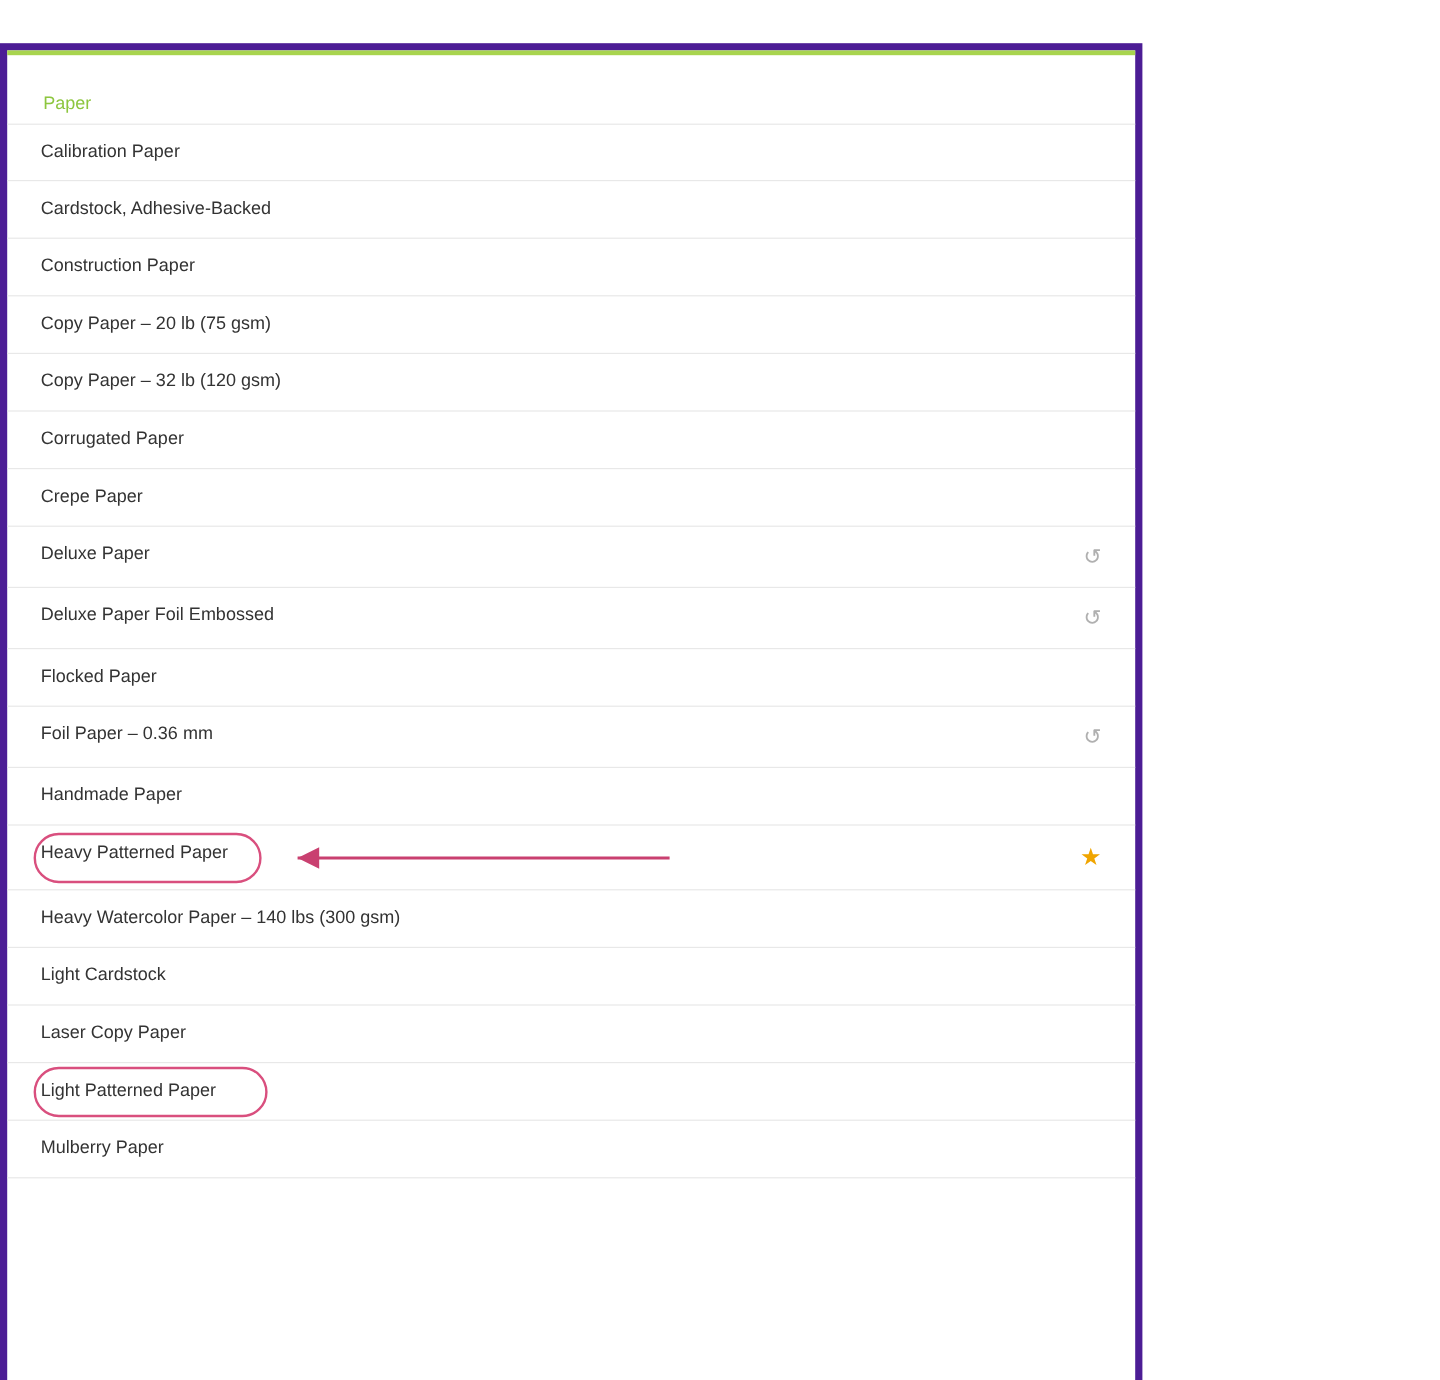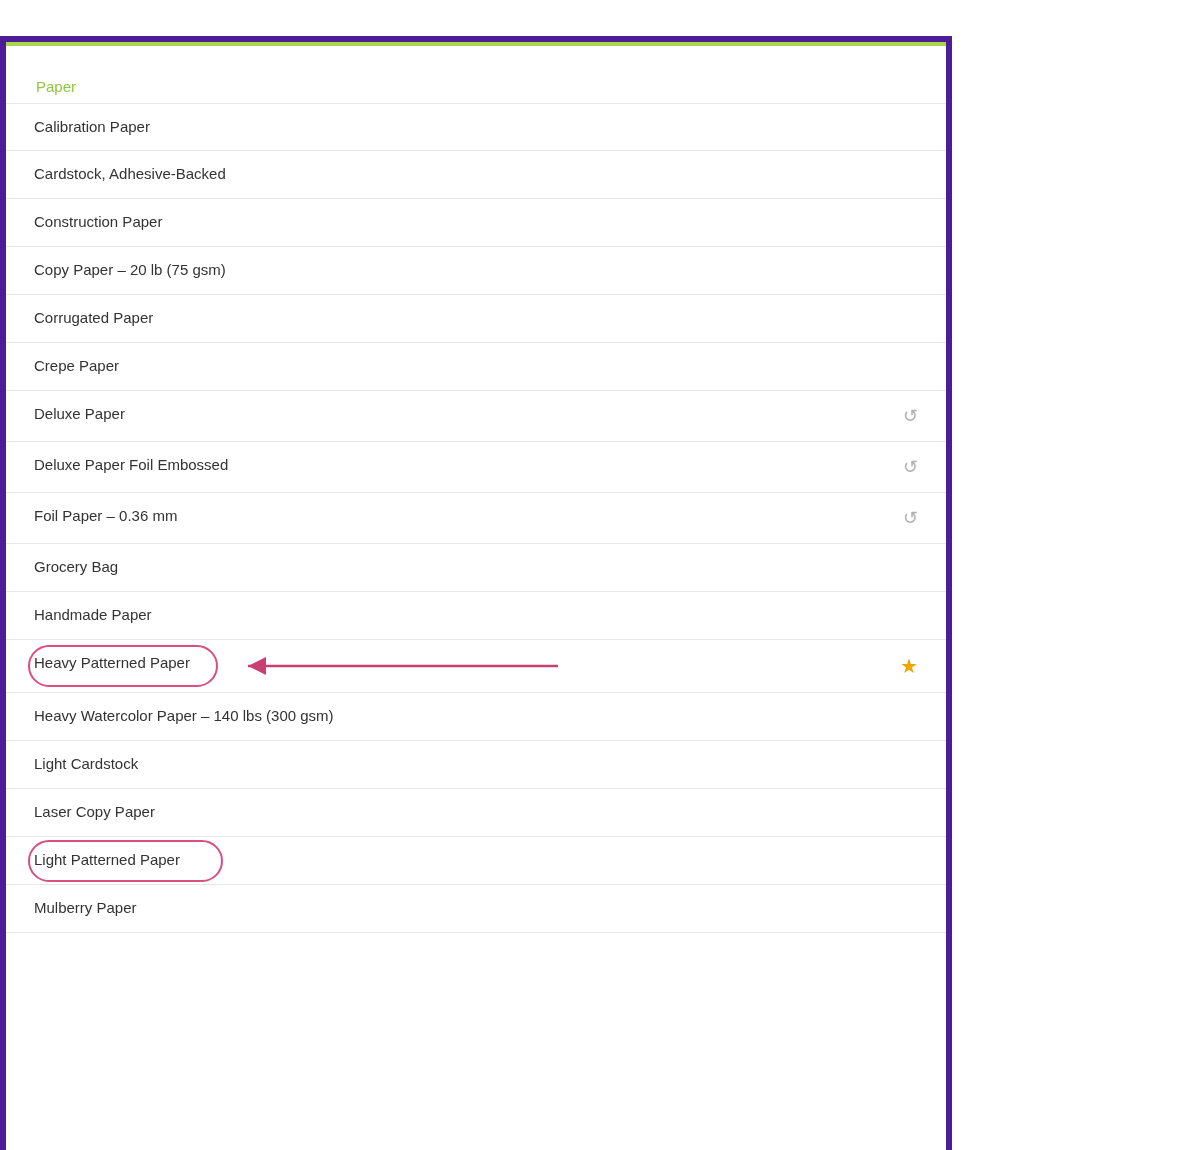--- a/index.html
+++ b/index.html
@@ -128,42 +128,46 @@
       </div>
       <div class="list-item">
         <span class="item-label">Construction Paper</span>
         <span style="width: 20px; flex-shrink: 0;"></span>
       </div>
       <div class="list-item">
         <span class="item-label">Copy Paper – 20 lb (75 gsm)</span>
         <span style="width: 20px; flex-shrink: 0;"></span>
       </div>
       <div class="list-item">
+        <span class="item-label">Copy Paper – 32 lb (120 gsm)</span>
+        <span style="width: 20px; flex-shrink: 0;"></span>
+      </div>
+      <div class="list-item">
         <span class="item-label">Corrugated Paper</span>
         <span style="width: 20px; flex-shrink: 0;"></span>
       </div>
       <div class="list-item">
         <span class="item-label">Crepe Paper</span>
         <span style="width: 20px; flex-shrink: 0;"></span>
       </div>
       <div class="list-item">
         <span class="item-label">Deluxe Paper</span>
         <span class="item-icon">↺</span>
       </div>
       <div class="list-item">
         <span class="item-label">Deluxe Paper Foil Embossed</span>
         <span class="item-icon">↺</span>
       </div>
       <div class="list-item">
+        <span class="item-label">Flocked Paper</span>
+        <span style="width: 20px; flex-shrink: 0;"></span>
+      </div>
+      <div class="list-item">
         <span class="item-label">Foil Paper – 0.36 mm</span>
         <span class="item-icon">↺</span>
-      </div>
-      <div class="list-item">
-        <span class="item-label">Grocery Bag</span>
-        <span style="width: 20px; flex-shrink: 0;"></span>
       </div>
       <div class="list-item">
         <span class="item-label">Handmade Paper</span>
         <span style="width: 20px; flex-shrink: 0;"></span>
       </div>
       <div class="list-item highlighted">
         <div class="circle-annotation"></div>
         <svg width="350" height="30" viewBox="0 0 350 30" style="left: 212px; position: absolute; top: 50%; transform: translateY(-50%); z-index: 2; pointer-events: none;">
           <line x1="340" y1="15" x2="30" y2="15" stroke="#c94070" stroke-width="2.5"></line>
           <polygon points="30,15 48,6 48,24" fill="#c94070"></polygon>

